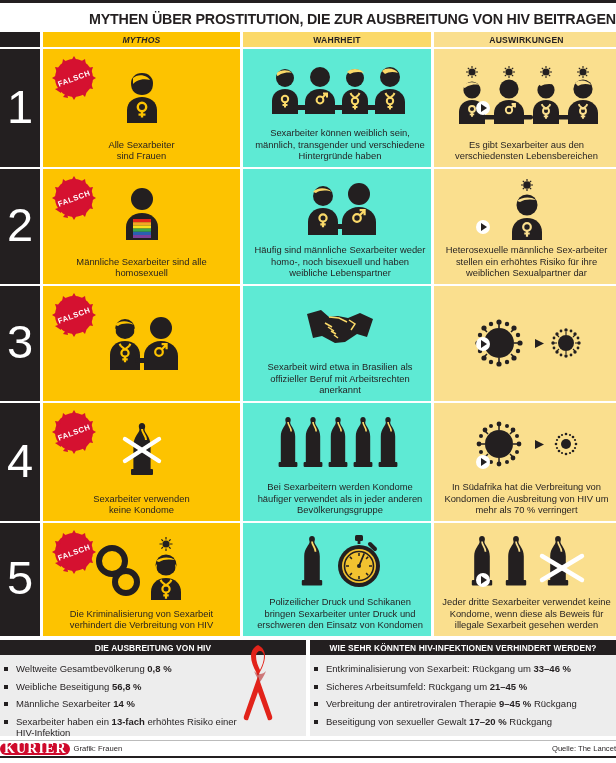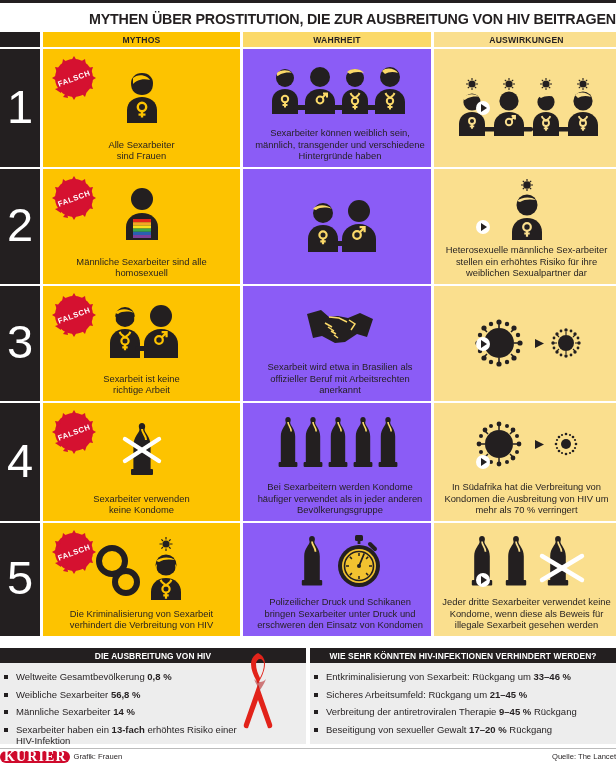--- a/index.html
+++ b/index.html
@@ -42,21 +42,21 @@
   .col-eff   { width: 185px; flex: 0 0 185px; }
 
   
   .head-strip { height: 15px; margin-bottom: 2px; }
   .head-black { background: #231f20; }
   .head-cell {
     display:flex; align-items:center; justify-content:center;
     font-size: 8.6px; font-weight: bold; color:#231f20;
     letter-spacing: 0.2px;
   }
-  .hc-myth  { background:#fdc300; }
+  .hc-myth  { background:#fdc300;font-style:italic; }
   .hc-truth { background:#fbd969; }
   .hc-eff   { background:#fadf8e; }
 
   
   .drow { margin-bottom: 2px; position: relative; }
   .num-cell {
     background: #231f20;
     color: #ffffff;
     display:flex; align-items:center; justify-content:center;
     font-family: "Liberation Sans", sans-serif;
@@ -65,21 +65,21 @@
     line-height: 1;
     padding-bottom: 4px;
   }
   .cell {
     position: relative;
     display: flex; flex-direction: column;
     align-items: center; justify-content: flex-end;
     padding: 4px 5px 5px 5px;
   }
   .c-myth  { background:#fdc300; }
-  .c-truth { background:#8b5cf6;padding-left:11px; }
+  .c-truth { background:#5eead4;padding-left:11px; }
   .c-eff   { background:#fadf8e; }
 
   .cell .art {
     flex: 1 1 auto;
     display:flex; align-items:center; justify-content:center;
     width:100%;
     min-height: 0;
   }
   .cell .caption {
     font-size: 9.4px;
@@ -122,21 +122,21 @@
   .falsch svg { display:block; }
   .falsch .ftext {
     position:absolute; left:0; top:0; width:46px; height:46px;
     display:flex; align-items:center; justify-content:center;
     color:#ffffff; font-size:7.6px; font-weight:bold;
     letter-spacing:0.6px;
     transform: rotate(-20deg);
   }
 
   
-  .bottom-wrap { display:flex; width:616px; margin-top: 12px; }
+  .bottom-wrap { display:flex; width:616px; margin-top: 4px; }
   .panel { position:relative; }
   .panel-left  { width: 306px; flex:0 0 306px; }
   .panel-gapx  { width: 4px;   flex:0 0 4px;  background:#fff; }
   .panel-right { width: 306px; flex:0 0 306px; }
   .panel-head {
     background: #231f20;
     color: #ffffff;
     height: 15px;
     display:flex; align-items:center; justify-content:center;
     font-size: 8.4px; font-weight:bold; letter-spacing:0.1px;
@@ -345,20 +345,21 @@
               <path d="M20 46.3v4.4M17.8 48.4h4.4"></path>
             <circle cx="57" cy="44" r="3.2"></circle>
               <path d="M59.4 41.6l3.6-3.6M59.6 38h3.4v3.4"></path>
             <circle cx="94" cy="45" r="3"></circle>
               <path d="M94 48.3v4.4M91.8 50.4h4.4M90.7 40l3.3 2.8 3.3-2.8M90.7 40l-1-1.9M97.3 40l1-1.9"></path>
             <circle cx="131" cy="45" r="3"></circle>
               <path d="M131 48.3v4.4M128.8 50.4h4.4M127.7 40l3.3 2.8 3.3-2.8M127.7 40l-1-1.9M134.3 40l1-1.9"></path>
           </g>
         </svg>
       </div>
+      <div class="caption">Es gibt Sexarbeiter aus den verschiedensten Lebensbereichen</div>
     </div>
   </div>
 
   <div class="row drow" style="height:115px">
     <div class="col-num num-cell">2</div>
     <div class="col-gap"></div>
 
     <div class="col-myth cell c-myth">
       <div class="falsch">
         <svg width="46" height="46" viewBox="0 0 46 46">
@@ -417,20 +418,21 @@
             <path d="M16 9c4-5 14-5 19 0-5-2-12-2-16 1z"></path>
           </g>
           <g stroke="#fbd969" fill="none" stroke-width="2.2">
             <circle cx="26" cy="35" r="3.6"></circle>
               <path d="M26 38.8v5.4M23.3 41.4h5.4"></path>
             <circle cx="60" cy="35" r="3.8"></circle>
               <path d="M62.8 32.2l5-5M62.6 27.2h5v5"></path>
           </g>
         </svg>
       </div>
+      <div class="caption">Häufig sind männliche Sexarbeiter weder homo-, noch bisexuell und haben weibliche Lebenspartner</div>
     </div>
 
     <div class="col-gap"></div>
 
     <div class="col-eff cell c-eff">
 
       <div class="art">
         <svg width="48" height="60" viewBox="0 0 48 60" aria-label="female-worker-with-virus-icon">
           <g fill="#231f20">
             <circle cx="24" cy="6" r="3.8"></circle>
@@ -491,22 +493,20 @@
             <path d="M35 12c1 5 0 9-2 12 4-3 5-9 2-12z"></path>
           </g>
           <g stroke="#fdc300" fill="none" stroke-width="2.2">
             <circle cx="26" cy="37" r="3.6"></circle>
               <path d="M26 40.8v5.4M23.3 43.4h5.4M21.8 30l4.2 3.4 4.2-3.4M21.8 30l-1.2-2.3M30.2 30l1.2-2.3"></path>
             <circle cx="60" cy="36" r="3.8"></circle>
               <path d="M62.8 33.2l5-5M62.6 28.2h5v5"></path>
           </g>
         </svg>
       </div>
-      <div class="caption" style="white-space:pre-line">Sexarbeit ist keine
-richtige Arbeit</div>
     </div>
 
     <div class="col-gap"></div>
 
     <div class="col-truth cell c-truth">
       <div class="arrow a1"></div>
       <div class="art">
         <svg width="70" height="40" viewBox="0 0 70 40" aria-label="handshake-icon">
           <g fill="#231f20">
             <path d="M2 8l14-4 8 7 9-1 10 2 12-5 13 6-6 18-10-3-12 8-10 1-13-7-9 2z"></path>
@@ -837,21 +837,21 @@
   <div class="bottom-wrap">
 
     <div class="panel panel-left">
       <div class="panel-head">DIE AUSBREITUNG VON HIV</div>
       <div class="panel-body">
         <ul>
           <li>
             <span>Weltweite Gesamtbevölkerung </span><b>0,8 %</b><span></span>
           </li>
           <li>
-            <span>Weibliche Sexarbeiter </span><b>56,8 %</b><span></span>
+            <span>Weibliche Beseitigung </span><b>56,8 %</b><span></span>
           </li>
           <li>
             <span>Männliche Sexarbeiter </span><b>14 %</b><span></span>
           </li>
           <li style="max-width:235px">
             <span>Sexarbeiter haben ein </span><b>13-fach</b><span> erhöhtes Risiko einer HIV-Infektion</span>
           </li>
         </ul>
         <div class="ribbon">
           <svg width="56" height="88" viewBox="0 0 56 88">

